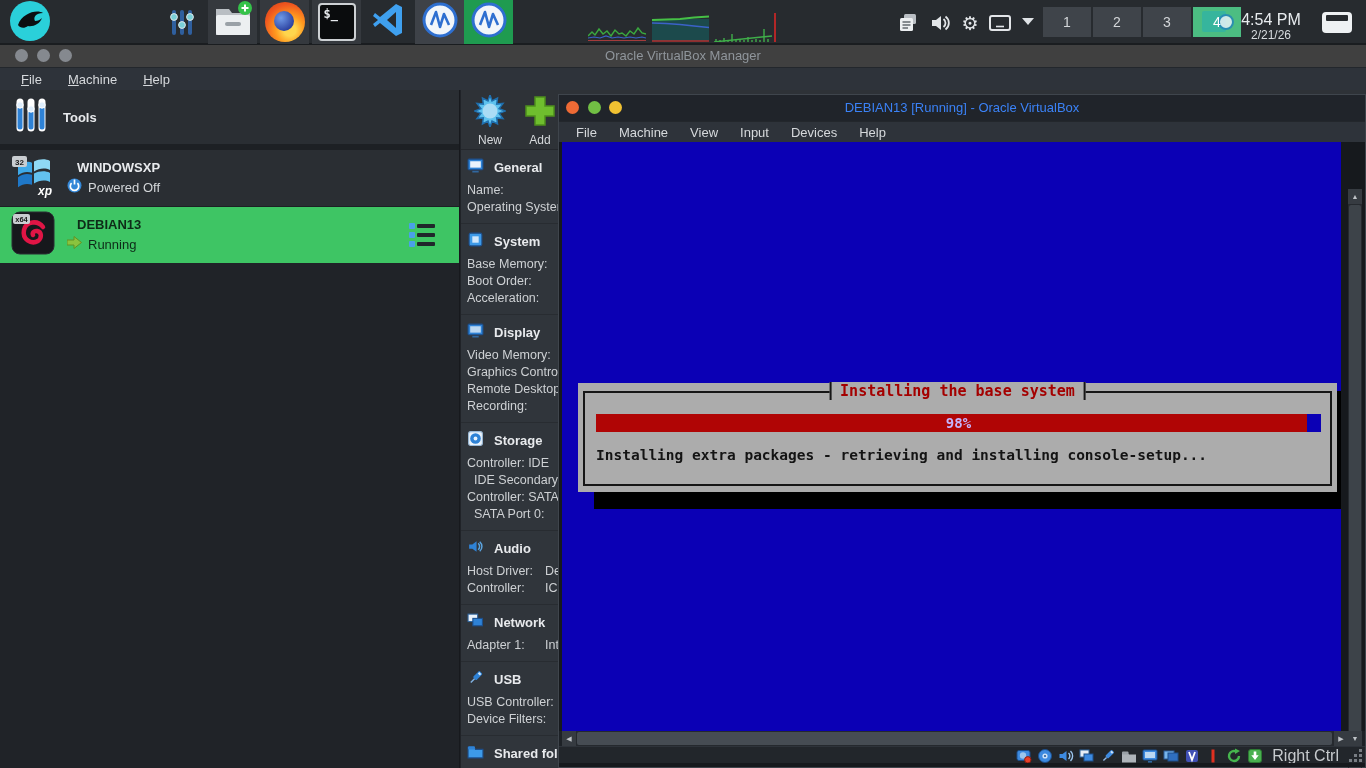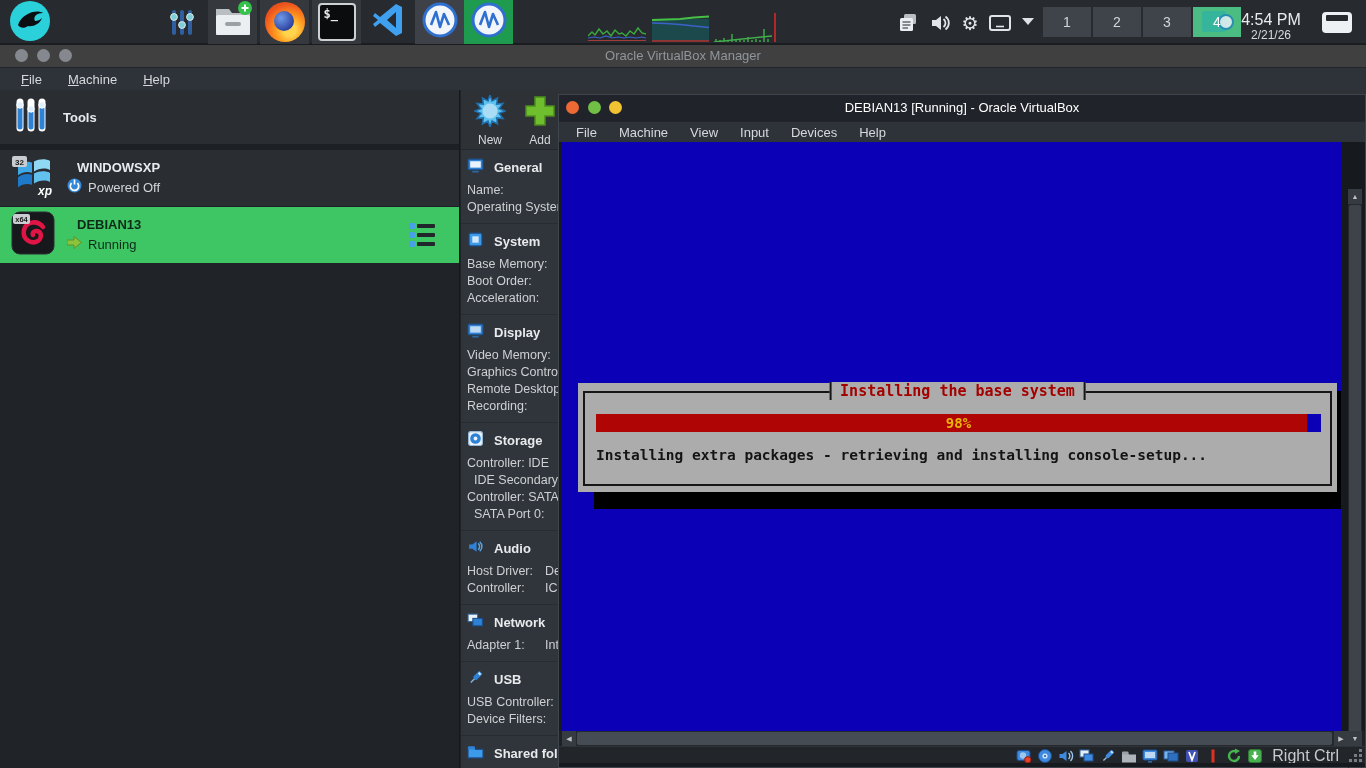--- a/index.html
+++ b/index.html
@@ -68,34 +68,34 @@
   .srow { display:flex; font-size:12.5px; color:#ced1d4; line-height:17px; white-space:nowrap; }
   .srow .rl { }
   .srow.ind .rl { padding-left:7px; }
   .sec-audio .rl, .sec-network .rl { min-width:78px; }
   .srow .rv { }
 
   
   .vm { position:absolute; left:558px; top:94px; width:808px; height:674px; background:#1d2126; border:1px solid #3f454c; }
   .vm-titlebar { position:absolute; left:0; top:0; right:0; height:26px; background:#20242a; }
   .vm-dot { position:absolute; top:6px; width:13px; height:13px; border-radius:50%; }
-  .vm-title { position:absolute; left:0; right:0; top:5px; text-align:center; color:#ffffff; font-size:13px; }
+  .vm-title { position:absolute; left:0; right:0; top:5px; text-align:center; color:#3b82f6; font-size:13px; }
   .vm-menubar { position:absolute; left:0; top:26px; right:0; height:21px; background:#2e333a; display:flex; align-items:center; padding-left:6px; border-top:1px solid #23272c; }
   .vm-menubar .mi { padding:1px 11px; }
 
   .vm-content { position:absolute; left:0; top:47px; width:806px; height:589px; background:#16191d; }
   .vm-screen { position:absolute; left:3px; top:0; width:779px; height:589px; background:#0b00b5; overflow:hidden; }
   .dlg { position:absolute; left:16px; top:241px; width:759px; height:109px; background:#acacac; }
   .dlg-border { position:absolute; left:5px; right:5px; top:8px; bottom:6px; border:2px solid #161616; }
   .dlg-title { position:absolute; top:-11px; left:50%; transform:translateX(-50%); background:#acacac;
     padding:0 9px; border-left:2px solid #161616; border-right:2px solid #161616;
     color:#a40000; font:bold 15px "DejaVu Sans Mono",monospace; white-space:nowrap; }
   .dlg-bar { position:absolute; left:18px; top:31px; width:725px; height:18px; background:#0b00b5; }
   .dlg-fill { position:absolute; left:0; top:0; bottom:0; background:#b00505; }
-  .dlg-pct { position:absolute; left:0; right:0; top:1px; text-align:center; color:#eab308; font:bold 14px "DejaVu Sans Mono",monospace;border-radius:8px; }
+  .dlg-pct { position:absolute; left:0; right:0; top:1px; text-align:center; color:#c4b5fd; font:bold 14px "DejaVu Sans Mono",monospace;border-radius:8px; }
   .dlg-msg { position:absolute; left:18px; top:64px; color:#141414; font:bold 14.5px "DejaVu Sans Mono",monospace; white-space:nowrap; }
   .shadow-b { position:absolute; left:32px; top:350px; width:760px; height:17px; background:#000; }
   .shadow-r { position:absolute; left:775px; top:249px; width:16px; height:118px; background:#000; }
 
   .vscroll { position:absolute; right:3px; top:47px; width:14px; height:589px; background:#25292e; }
   .sb-btn { position:absolute; left:0; width:14px; height:15px; background:#363b41; color:#bfc3c7; font-size:7px;
     display:flex; align-items:center; justify-content:center; }
   .vthumb { position:absolute; left:1px; right:1px; top:16px; bottom:1px; background:#3d4349; border-radius:2px; }
   .hscroll { position:absolute; left:3px; top:636px; width:786px; height:15px; background:#25292e; }
   .hs-left { left:0; top:0; }

